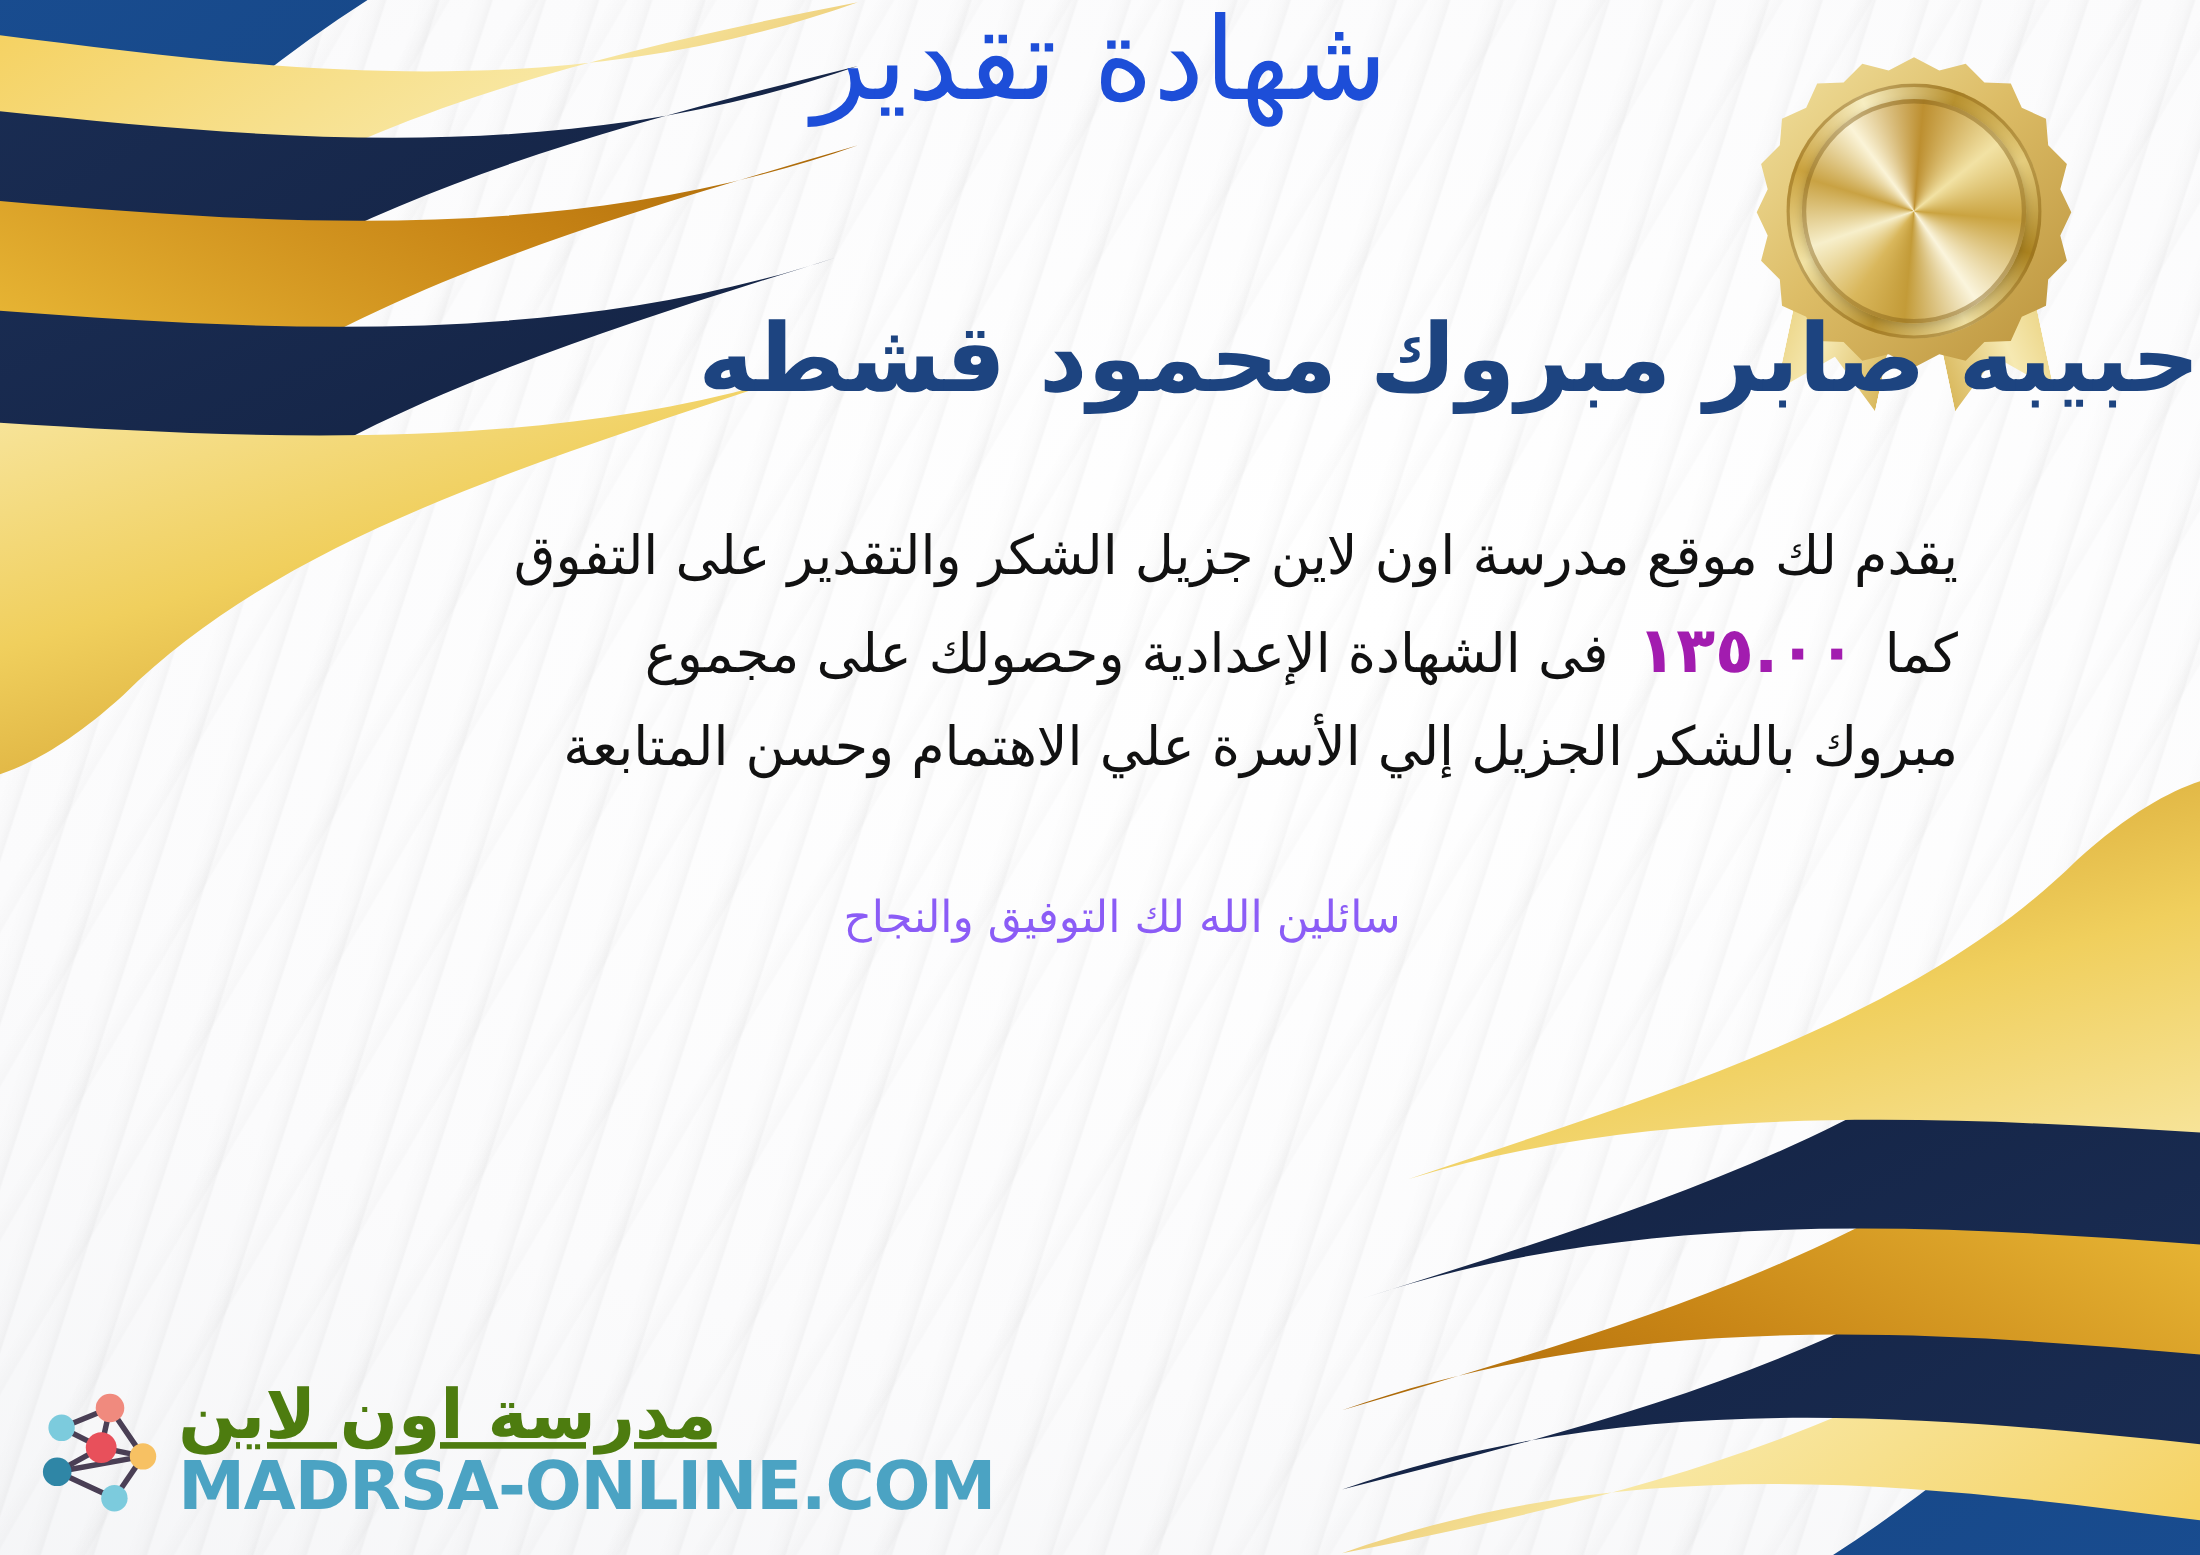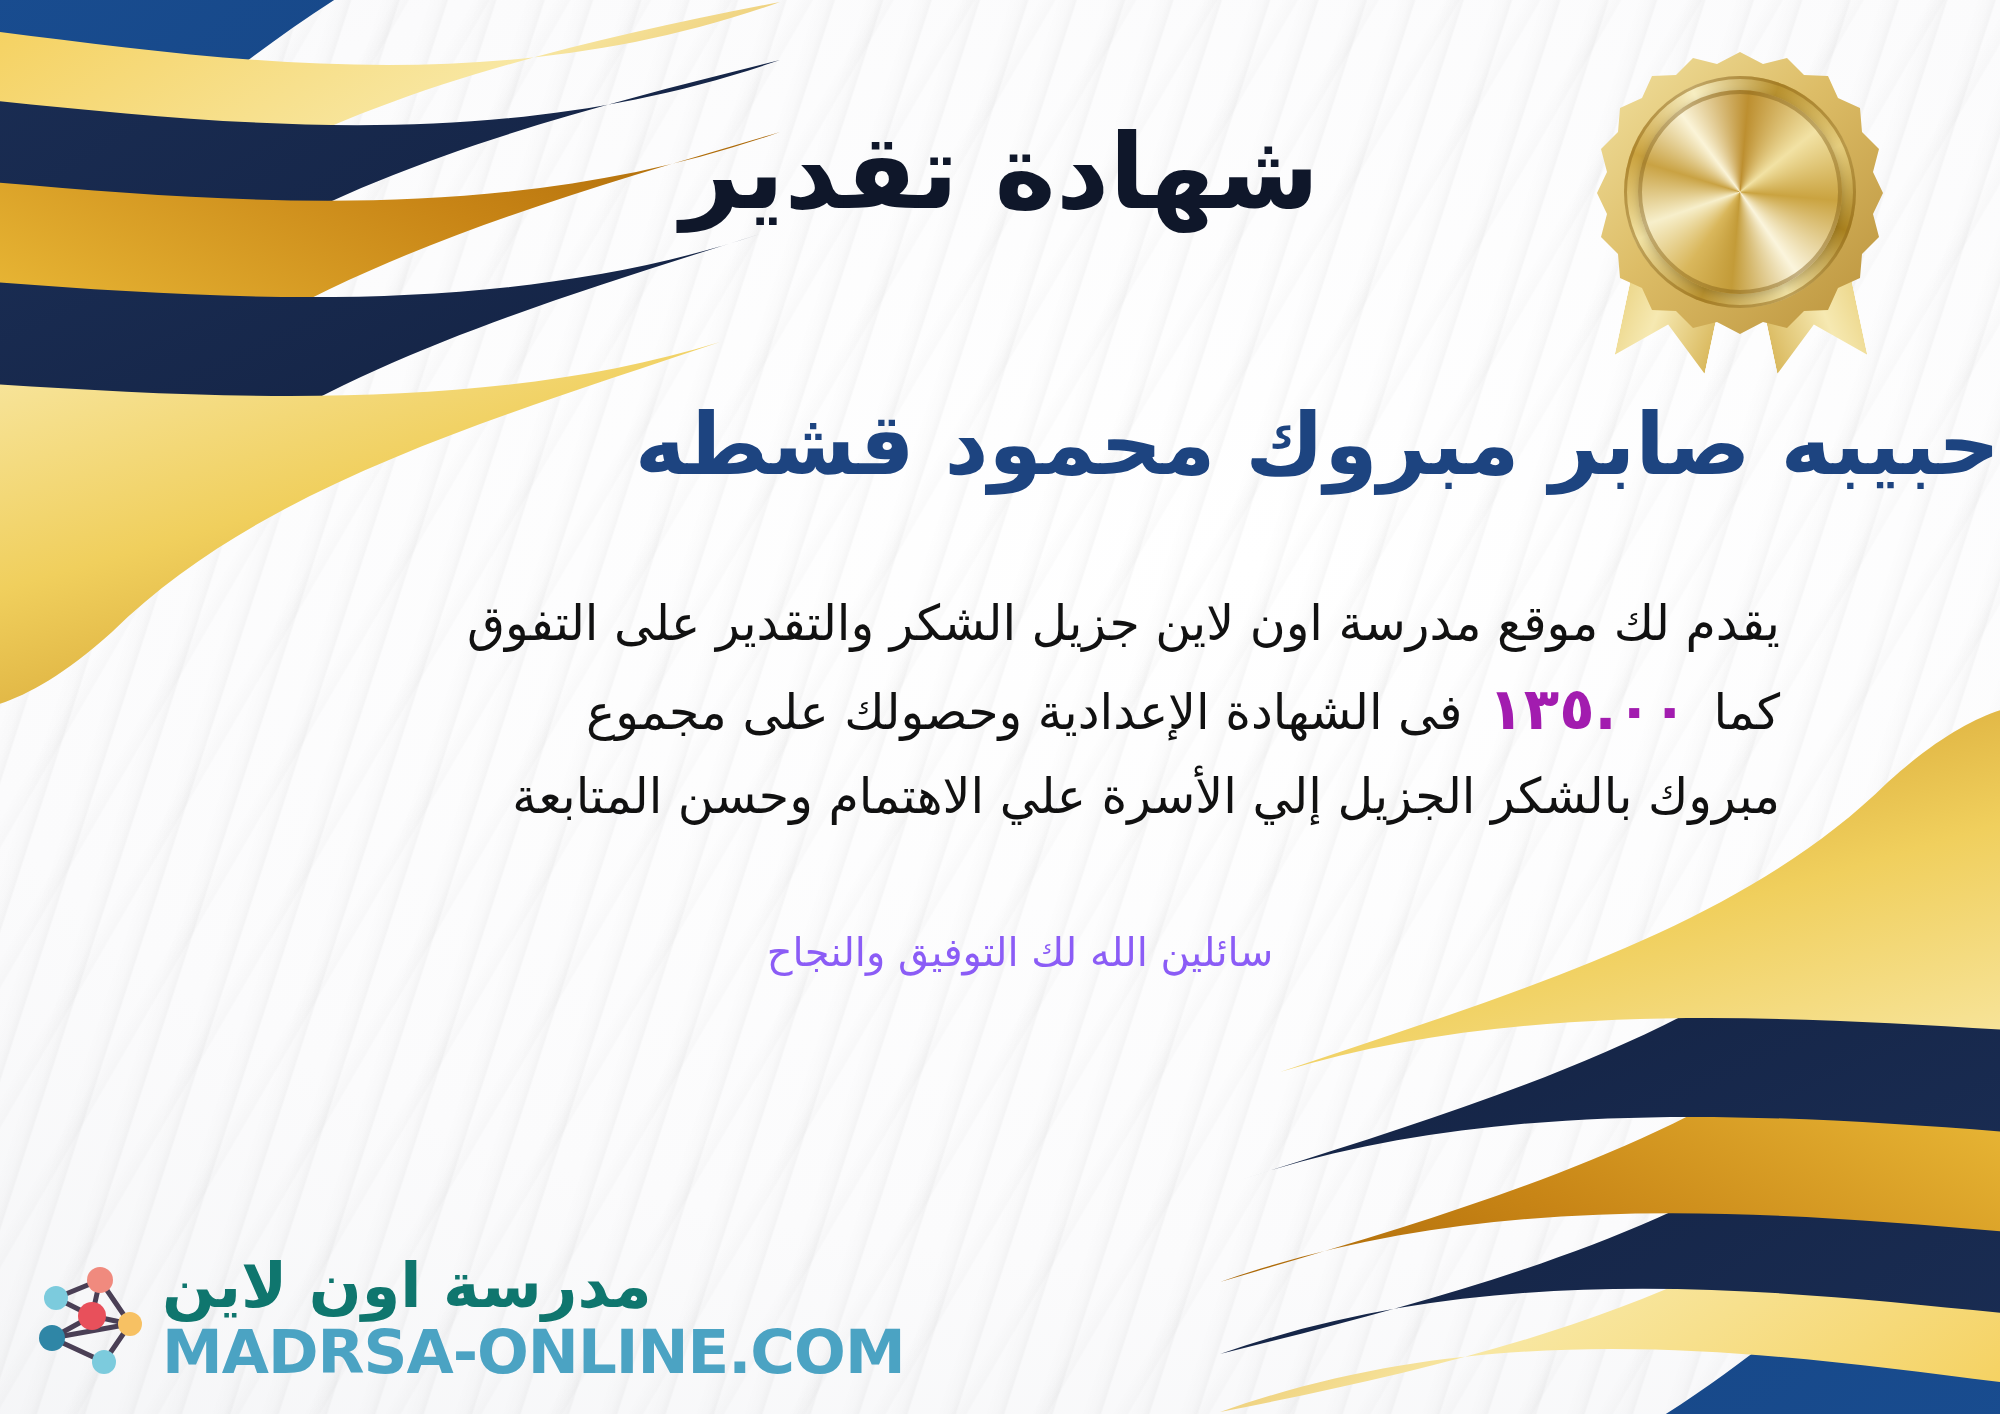--- a/index.html
+++ b/index.html
@@ -48,25 +48,24 @@
 
   
   .content{
     position:absolute;
     left:0;right:0;top:0;
     text-align:center;
   }
 
   .cert-title{
     margin:0;
-    padding-top:118px;
     font-size:104px;
-    font-weight:700;
+    font-weight:400;
     letter-spacing:-1px;
-    color:#0f172a;
+    color:#1d4ed8;
     line-height:1.05;
   }
 
   .recipient{
     margin:0;
     padding-top:170px;
     font-size:86px;
     font-weight:700;
     color:#1d4480;
     line-height:1.1;
@@ -138,22 +137,23 @@
 
   
   .logo{
     position:absolute;left:26px;bottom:16px;
     width:520px;height:160px;
     display:flex;align-items:center;gap:8px;flex-direction:row-reverse;
   }
   .logo-mark{width:128px;height:128px;flex:0 0 auto;}
   .logo-text{display:flex;flex-direction:column;align-items:flex-end;line-height:1;}
   .logo-ar{
-    font-size:62px;font-weight:700;color:#0f766e;letter-spacing:-1px;
+    font-size:62px;font-weight:700;color:#4d7c0f;letter-spacing:-1px;
     white-space:nowrap;
+    text-decoration:underline;
   }
   .logo-en{
     font-size:61px;font-weight:700;color:#4ba3c3;letter-spacing:-1px;
     white-space:nowrap;direction:ltr;margin-top:4px;
     font-family:"DejaVu Sans","Liberation Sans",sans-serif;
   }
 </style>
 </head>
 <body>
 

